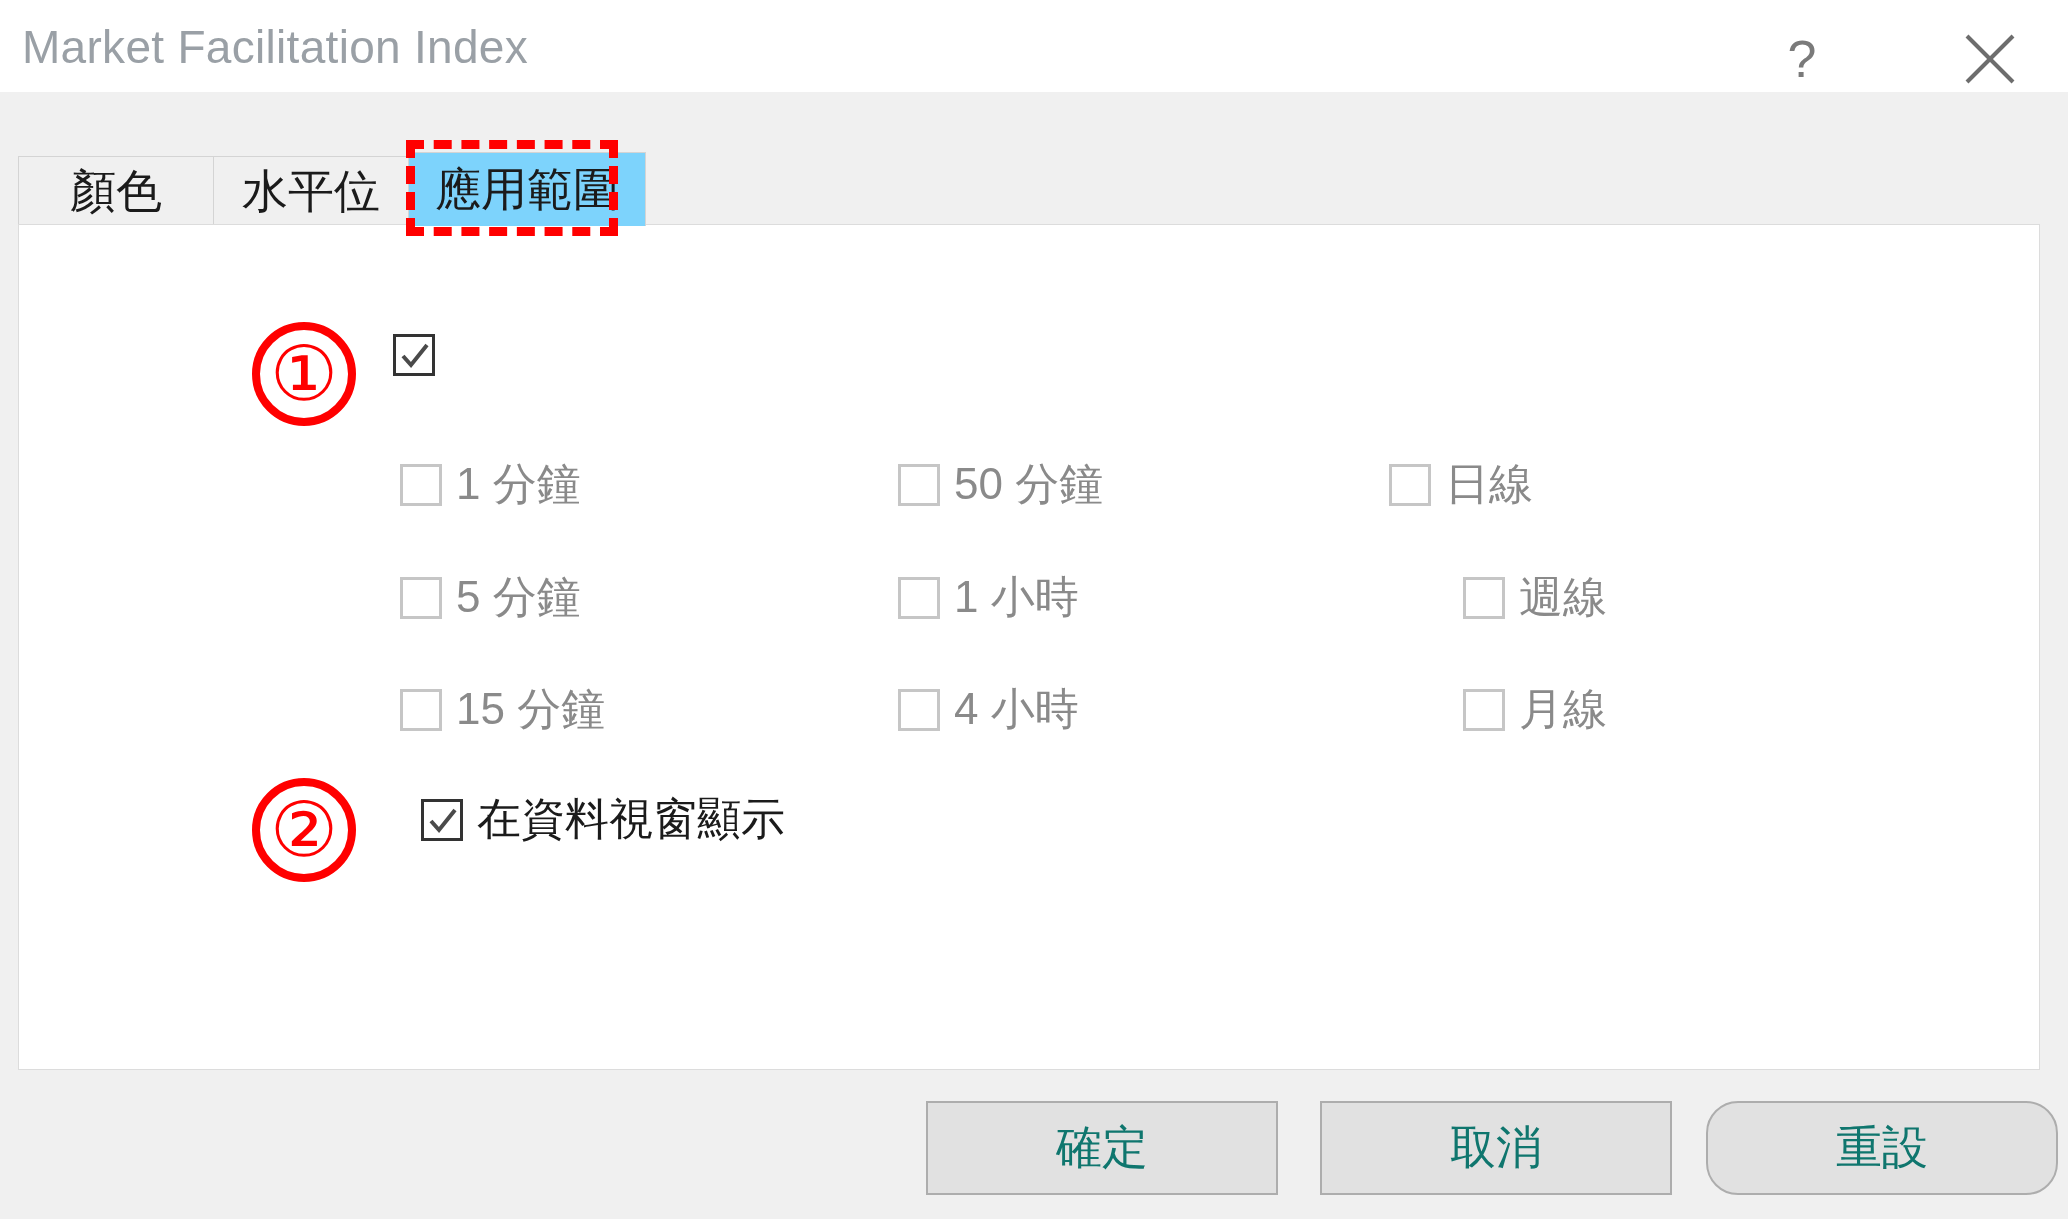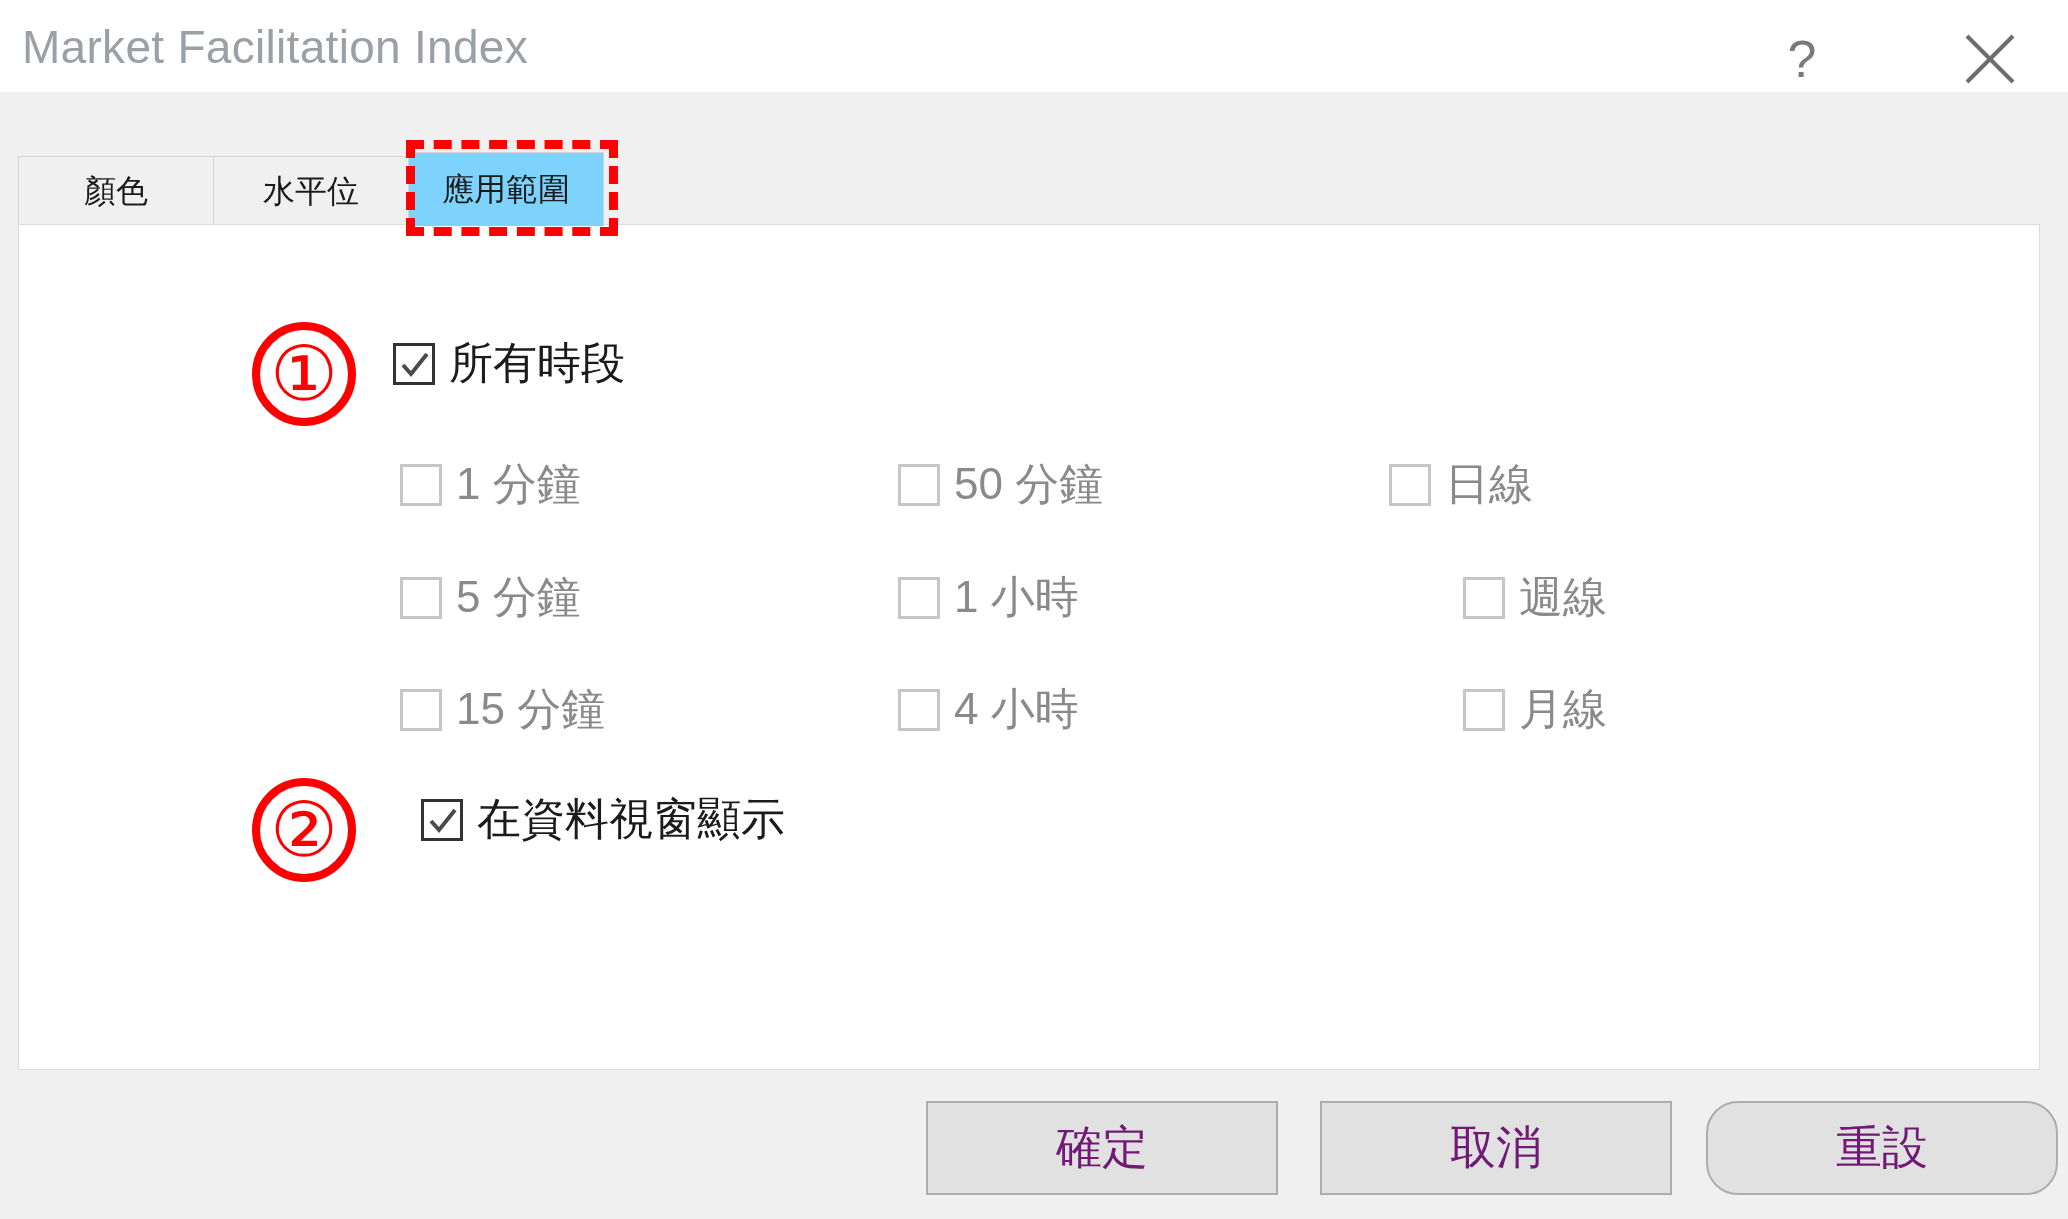--- a/index.html
+++ b/index.html
@@ -65,21 +65,21 @@
     display: flex;
     align-items: flex-end;
   }
   .tab {
     height: 70px;
     min-width: 196px;
     box-sizing: border-box;
     display: flex;
     align-items: center;
     justify-content: center;
-    font-size: 32px;
+    font-size: 46px;
     color: #1b1b1b;
     background: #f0f0f0;
     border: 1px solid #d4d4d4;
     border-bottom: none;
     margin-right: -1px;
     padding: 0 26px;
     cursor: default;
     white-space: nowrap;
   }
   .tab.active {
@@ -180,21 +180,21 @@
     top: 1101px;
     width: 352px;
     height: 94px;
     background: #e1e1e1;
     border: 2px solid #adadad;
     box-sizing: border-box;
     display: flex;
     align-items: center;
     justify-content: center;
     font-size: 46px;
-    color: #701a75;
+    color: #0f766e;
     cursor: default;
     white-space: nowrap;
   }
   #btn-ok     { left: 926px; }
   #btn-cancel { left: 1320px; }
   #btn-reset  { left: 1706px; border-radius: 32px; }
 </style>
 </head>
 <body>
 
@@ -228,21 +228,20 @@
 
   <div class="annot-circle" id="annot-1">①</div>
   <div class="annot-circle" id="annot-2">②</div>
 
   <div class="cb-row" id="row-all">
     <span class="cbox">
       <svg width="34" height="34" viewBox="0 0 34 34">
         <polyline points="5,17 13,26 29,6" fill="none" stroke="#4a4a4a" stroke-width="4"></polyline>
       </svg>
     </span>
-    <span class="cb-label">所有時段</span>
   </div>
 
   <div class="cb-row" id="row-m1">
     <span class="cbox disabled"></span>
     <span class="cb-label disabled">1 分鐘</span>
   </div>
   <div class="cb-row" id="row-m30">
     <span class="cbox disabled"></span>
     <span class="cb-label disabled">50 分鐘</span>
   </div>

